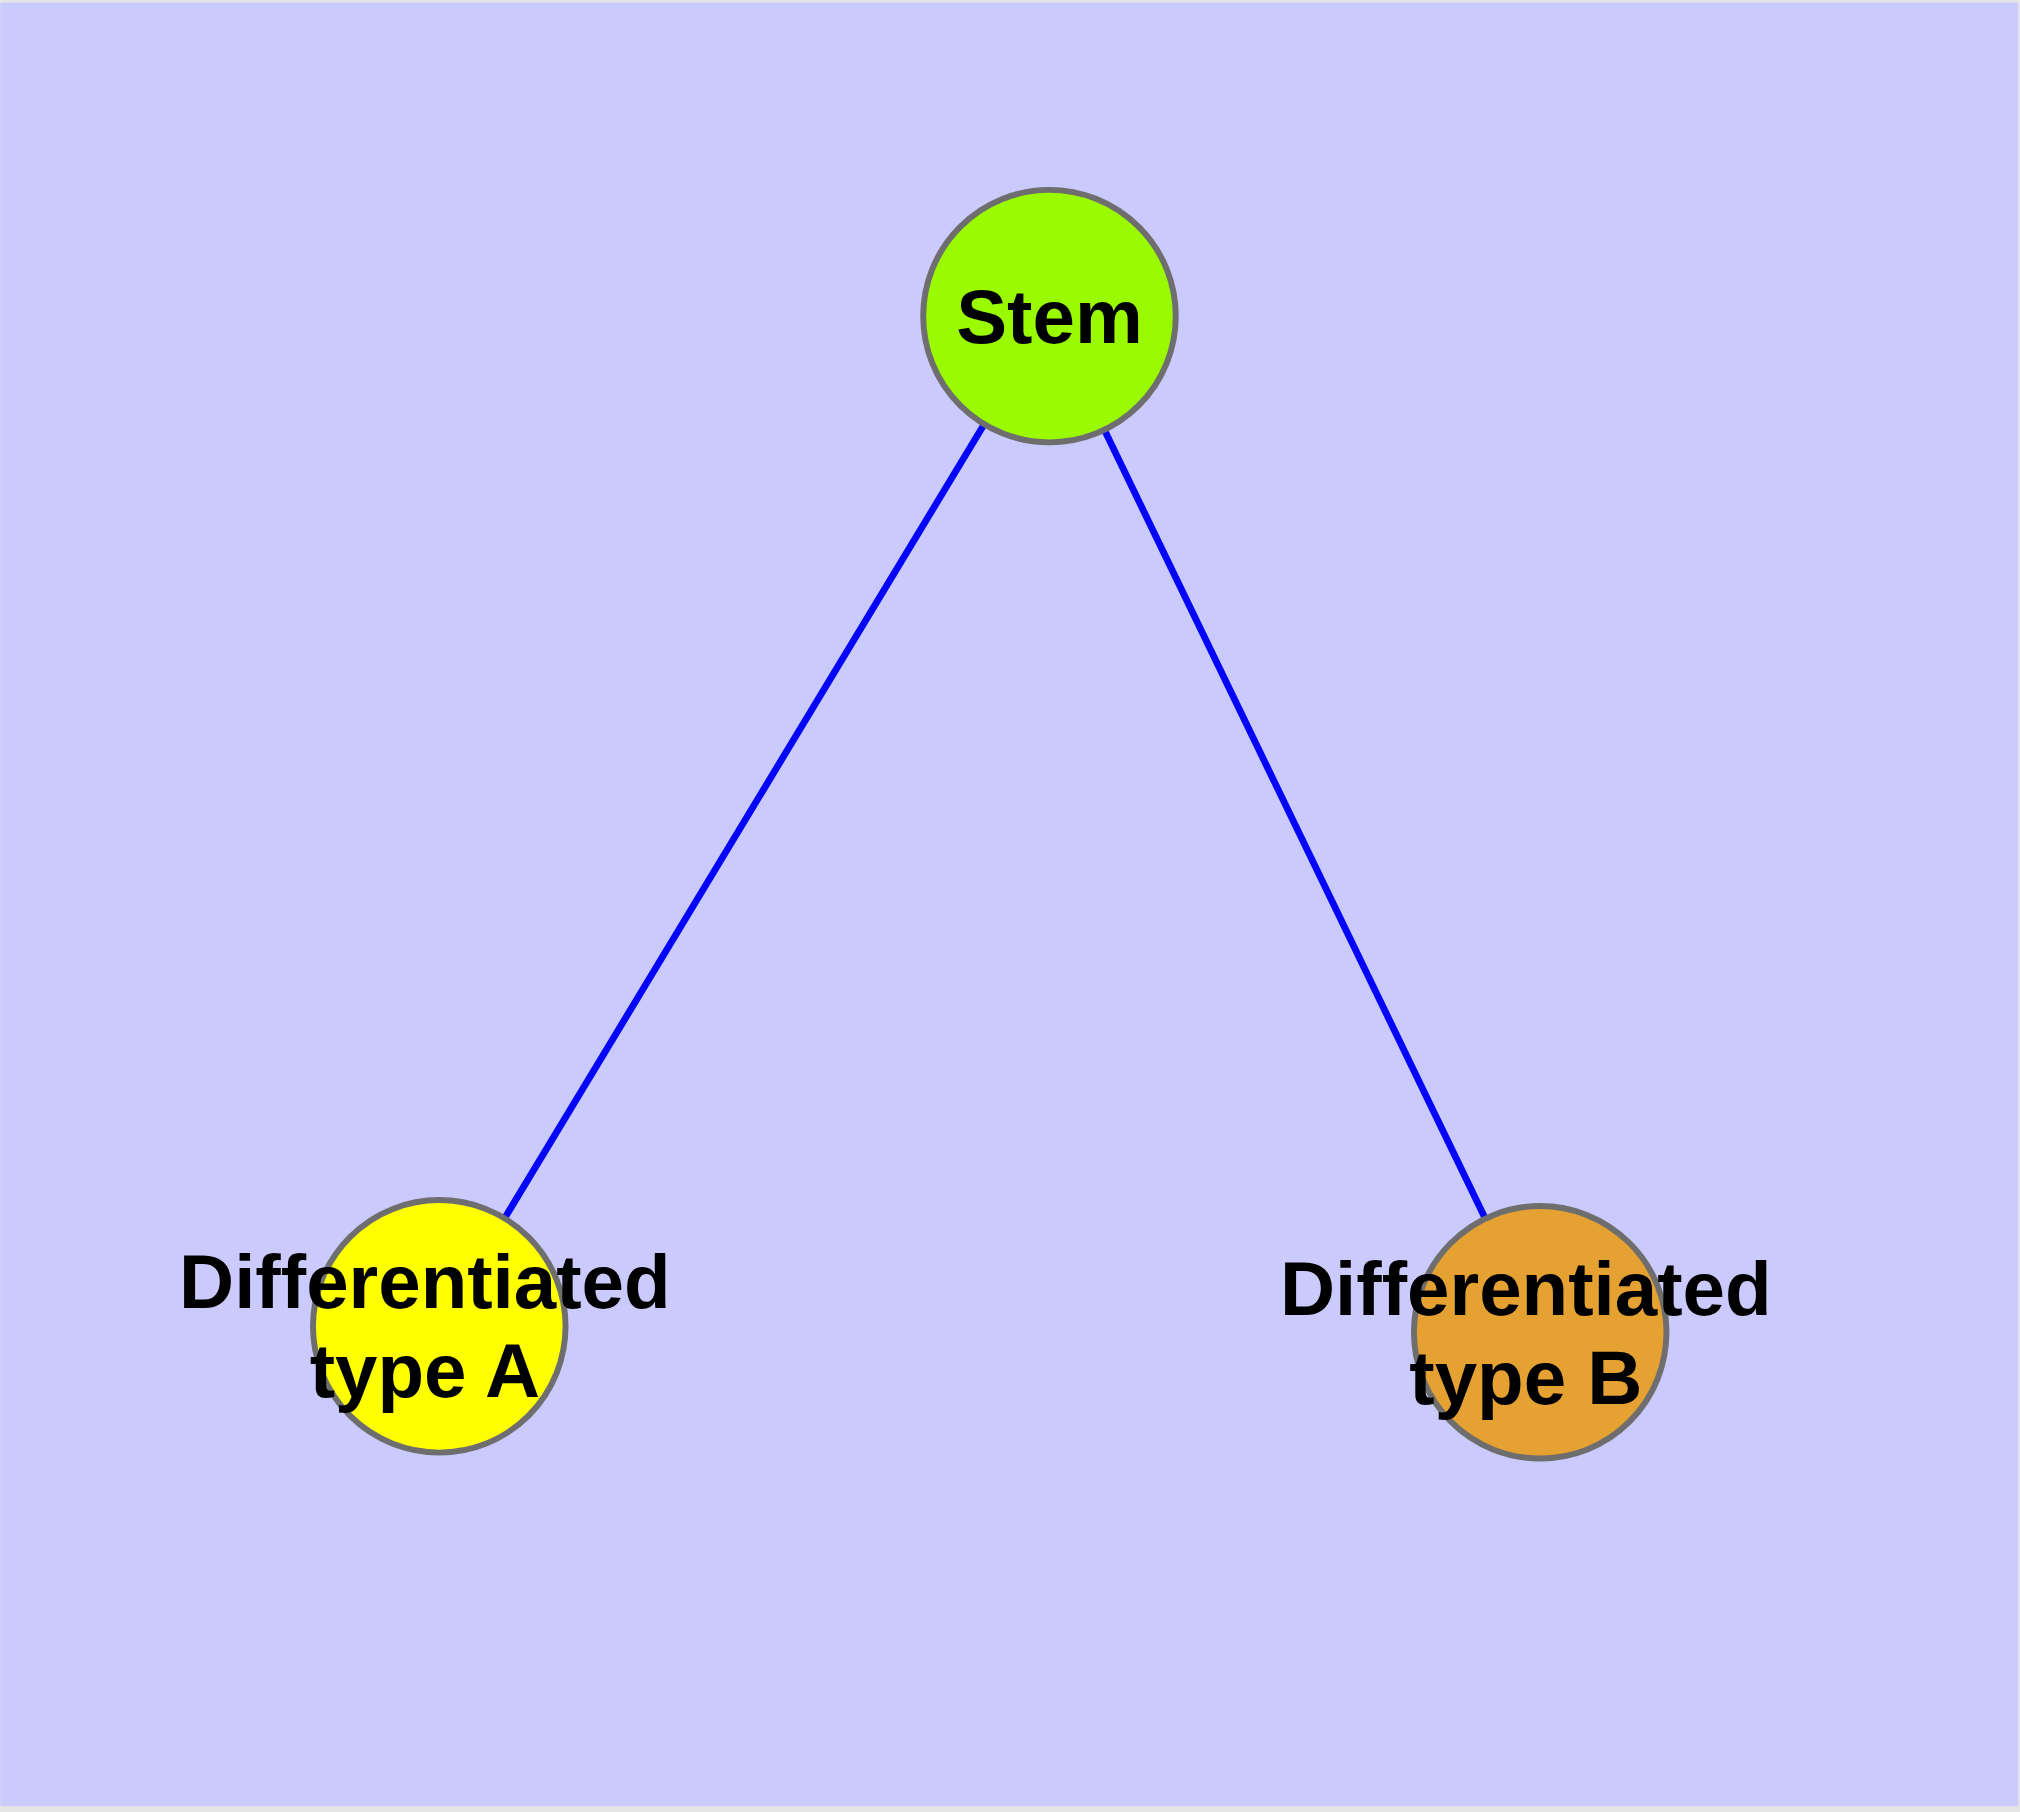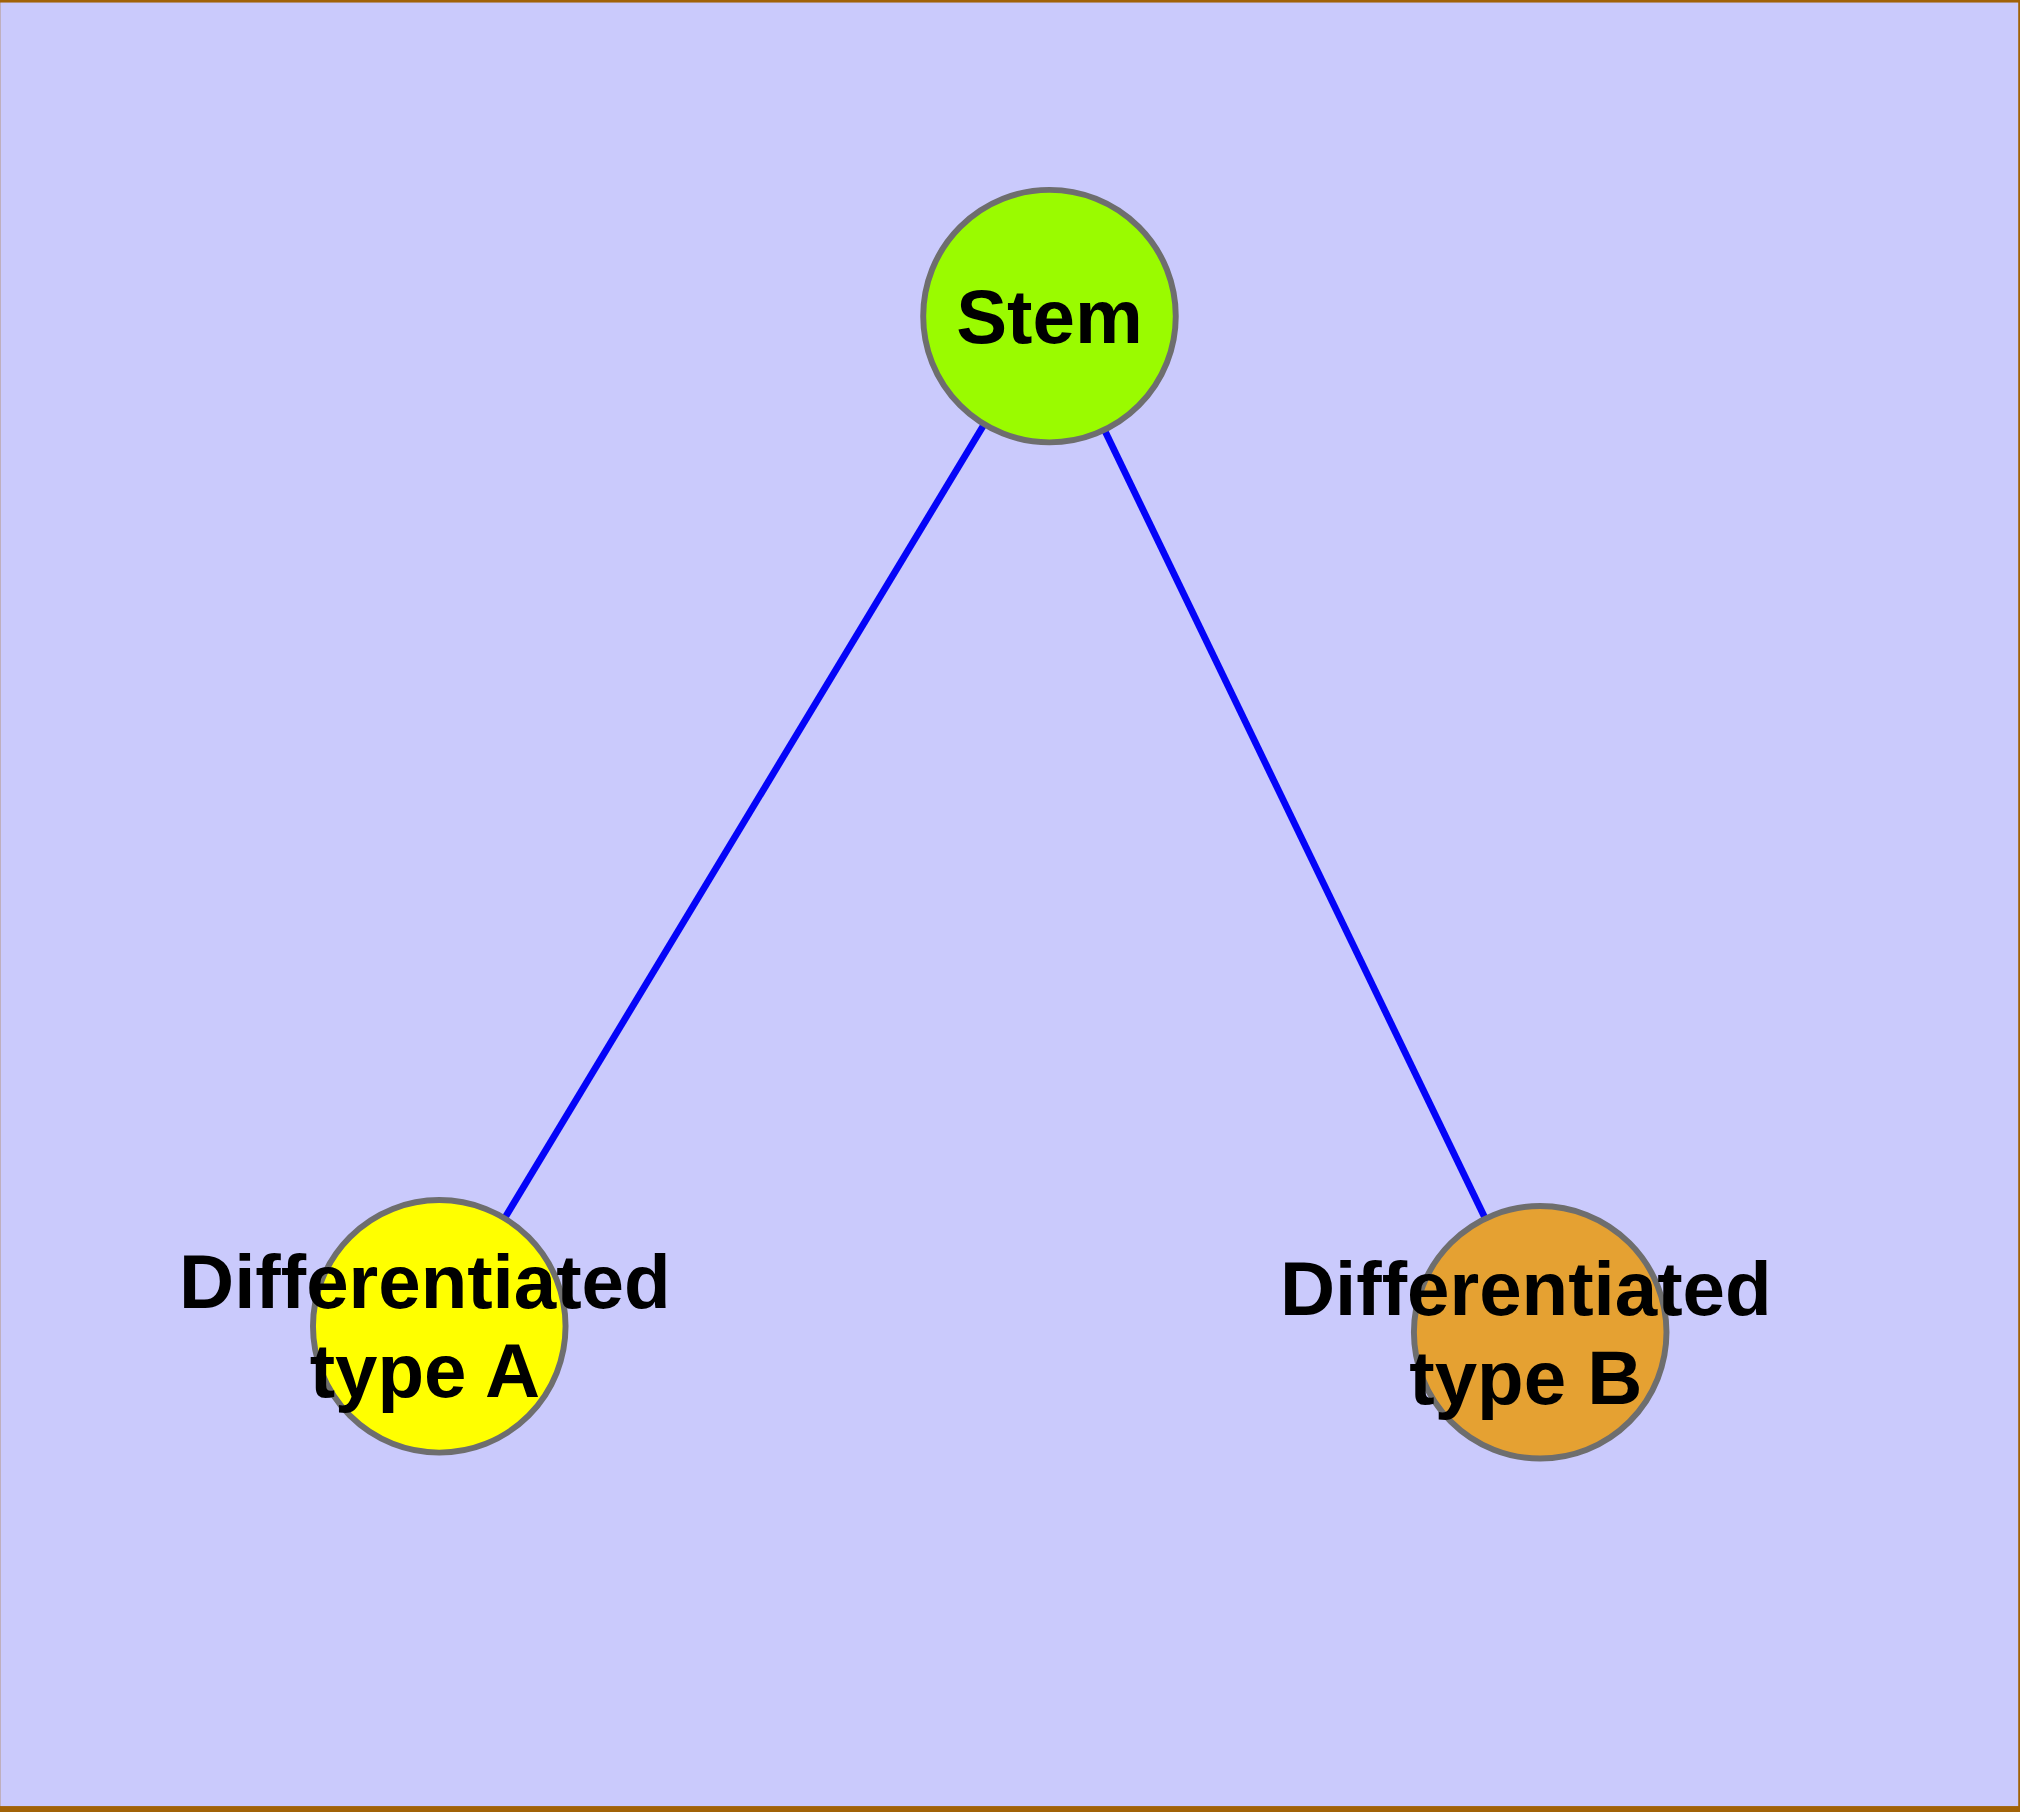--- a/index.html
+++ b/index.html
@@ -7,21 +7,21 @@
     padding: 0;
     background: #FFFFFF;
     width: 2021px;
     height: 1812px;
     overflow: hidden;
   }
   .figure-wrap {
     position: relative;
     width: 2021px;
     height: 1812px;
-    background: #a16207;
+    background: #e5e5e5;
   }
   svg.graph-canvas {
     display: block;
     width: 2021px;
     height: 1812px;
   }
   .node-label, .node-label-line {
     font-family: "Liberation Sans", "DejaVu Sans", sans-serif;
     font-weight: 700;
     font-size: 90px;

